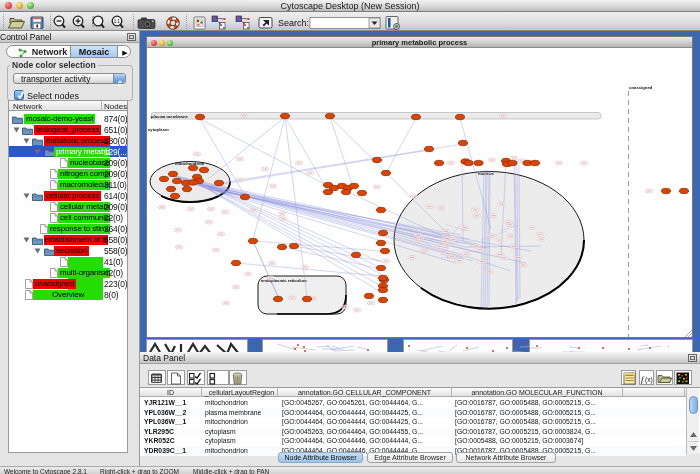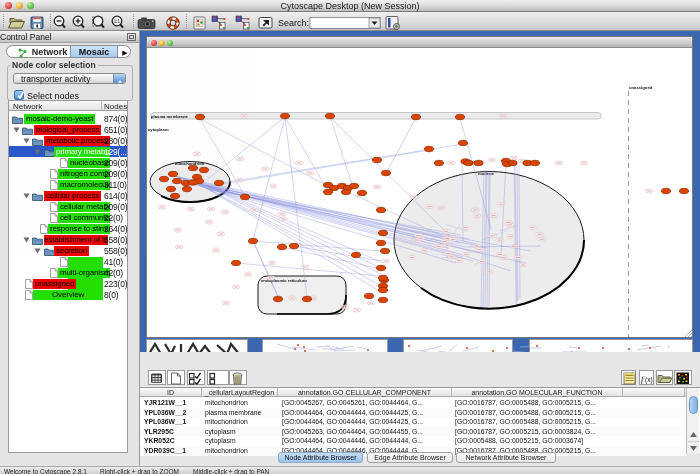--- a/index.html
+++ b/index.html
@@ -309,20 +309,21 @@
           <span class="abs" style="left:95px;top:0.5px;font-size:8.5px;line-height:10px;letter-spacing:-0.2px;color:#111;white-space:nowrap">8(0)</span>
         </div>
 </div>
 </div>
 <div class="abs" style="left:140px;top:31px;width:560px;height:321px;background:#3a67af"></div>
 <div class="abs" style="left:146px;top:36px;width:547px;height:302px;background:#fff;border:1px solid #7a7a7a">
 <div class="abs" style="left:0;top:0;width:545px;height:11px;background:linear-gradient(#e9e9e9,#cfcfcf 55%,#b2b2b2);border-bottom:1px solid #8a8a8a">
         <div class="tl" style="left:4px;top:2.5px;width:6px;height:6px;background:radial-gradient(circle at 35% 30%,#ff9d97,#e2453c 60%,#b01c12)"></div>
         <div class="tl" style="left:12px;top:2.5px;width:6px;height:6px;background:radial-gradient(circle at 35% 30%,#ffe9a8,#e9ad27 60%,#b57b0a)"></div>
         <div class="tl" style="left:20px;top:2.5px;width:6px;height:6px;background:radial-gradient(circle at 35% 30%,#c4f2b4,#57c03d 60%,#2b8c16)"></div>
+        <div style="position:absolute;width:100%;text-align:center;top:1px;font-size:7.5px;font-weight:bold;color:#1a1a1a">primary metabolic process</div>
       </div>
 <svg class="abs" style="left:0;top:11px" width="545" height="290" viewBox="146 47 545 290">
         <rect x="150" y="111.5" width="450" height="6.5" rx="3" fill="#ebebeb" stroke="#bbbbbb" stroke-width="0.8"></rect>
         <text x="150" y="116.5" font-size="4.2" font-weight="bold" fill="#111" font-family="Liberation Sans">plasma membrane</text>
         <text x="147" y="130" font-size="4.2" font-weight="bold" fill="#111" font-family="Liberation Sans">cytoplasm</text>
         <ellipse cx="488" cy="239" rx="95" ry="68.5" fill="#ececec" stroke="#1a1a1a" stroke-width="1"></ellipse>
         <path d="M 583 239 A 95 68.5 0 0 1 420 287" fill="none" stroke="#000" stroke-width="2"></path>
         <text x="477" y="174" font-size="4.2" font-weight="bold" fill="#111" font-family="Liberation Sans">nucleus</text>
         <ellipse cx="189" cy="180.5" rx="40" ry="20" fill="#ededed" stroke="#1a1a1a" stroke-width="1"></ellipse>
         <path d="M 229 180.5 A 40 20 0 0 1 160 195" fill="none" stroke="#000" stroke-width="1.7"></path>
@@ -700,20 +701,24 @@
 <circle cx="120" cy="6" r="1" fill="#cc4422" stroke="none"></circle>
 <circle cx="49" cy="6" r="1" fill="#cc4422" stroke="none"></circle>
 <circle cx="7" cy="4" r="1" fill="#cc4422" stroke="none"></circle>
 <circle cx="73" cy="6" r="1" fill="#cc4422" stroke="none"></circle>
 <circle cx="99" cy="7" r="1" fill="#cc4422" stroke="none"></circle>
 </g>
         </svg>
 </div>
 </div>
 <div class="abs" style="left:140px;top:352px;width:560px;height:114px;background:#e6e6e6">
+<div class="panelhead" style="position:relative;padding-left:3px">Data Panel<svg style="position:absolute;right:3px;top:2px" width="9" height="8">
+          <rect x="0.5" y="0.5" width="8" height="7" fill="none" stroke="#666" stroke-width="1"></rect>
+          <rect x="2.5" y="2.5" width="4" height="3" fill="none" stroke="#666" stroke-width="1"></rect>
+        </svg></div>
 <div class="abs" style="left:8px;top:18px;width:18px;height:15px;background:#fdfdfd;border:1px solid #9a9a9a"><svg width="14" height="13" style="margin:1px 0 0 1px">
           <rect x="1" y="1.5" width="11" height="9.5" rx="1.5" fill="#3c3c3c"></rect>
           <g fill="#e8e8e8">
             <rect x="2.4" y="3.4" width="2.2" height="1.6"></rect>
             <rect x="5.4" y="3.4" width="2.2" height="1.6"></rect>
             <rect x="8.4" y="3.4" width="2.2" height="1.6"></rect>
             <rect x="2.4" y="6" width="2.2" height="1.6"></rect>
             <rect x="5.4" y="6" width="2.2" height="1.6"></rect>
             <rect x="8.4" y="6" width="2.2" height="1.6"></rect>
             <rect x="2.4" y="8.6" width="2.2" height="1.6"></rect>

